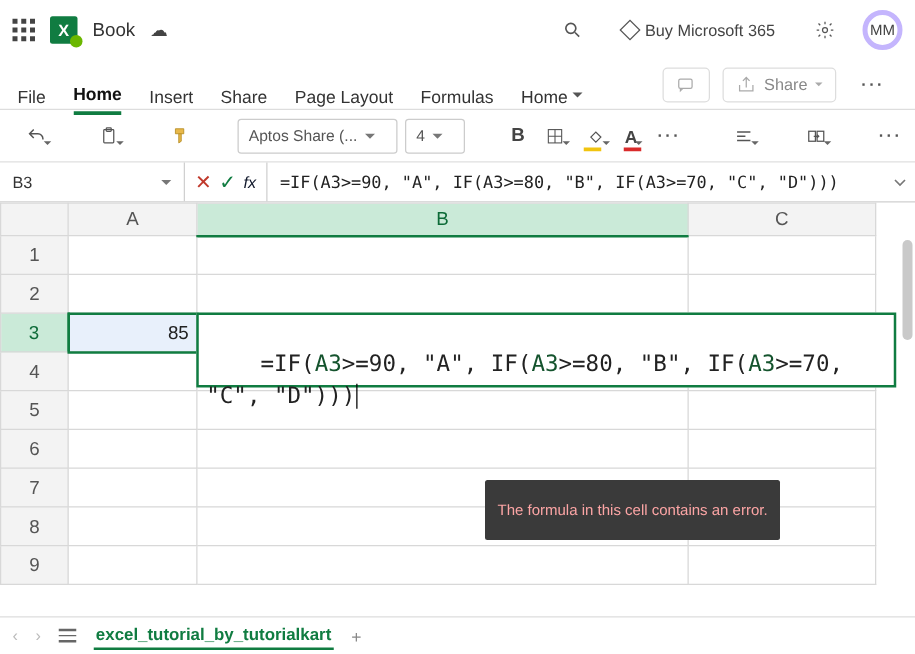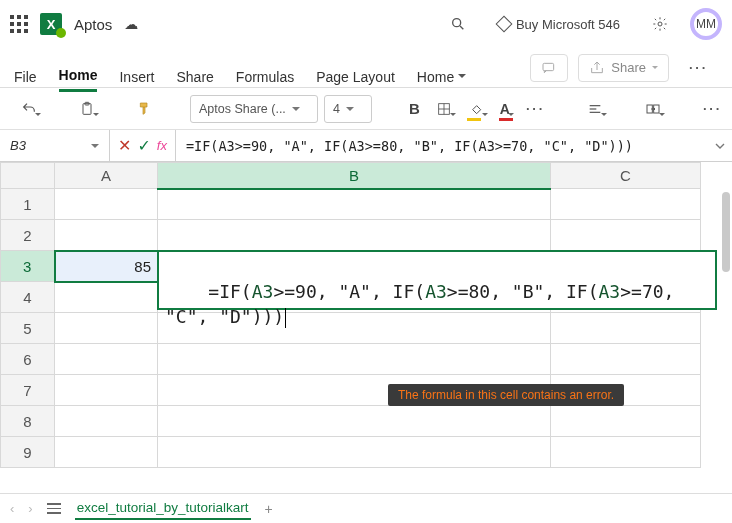--- a/index.html
+++ b/index.html
@@ -112,37 +112,36 @@
   }
   .combo .car { border:4px solid transparent; border-top-color:#777; margin-top:4px;}
   svg.ico { width:16px; height:16px; }
   
   .fx-row {
     height: 32px;
     display:flex; align-items:stretch;
     border-bottom:1px solid #d0d0d0;
   }
   .namebox {
-    width:110px;
+    width:148px;
     display:flex; align-items:center;
     padding:0 10px;
     border-right:1px solid #d0d0d0;
     justify-content:space-between;
     font-size:13px;
-    font-style:italic;
   }
   .namebox .car { border:4px solid transparent; border-top-color:#777; margin-top:4px;}
   .fx-controls {
     display:flex; align-items:center; gap:6px;
     padding:0 8px;
     border-right:1px solid #d0d0d0;
   }
   .fx-x { color:#c0392b; font-size:16px; }
   .fx-chk { color:#107c41; font-size:16px; }
-  .fx-fx { font-style:italic; font-size:13px; color:#ec4899; }
+  .fx-fx { font-style:italic; font-size:13px; color:#0f172a; }
   .fx-input {
     flex:1; display:flex; align-items:center;
     padding:0 10px;
     font-family: Consolas, monospace;
     font-size:13.5px;
     color:#222;
   }
   .fx-expand {
     width:24px; display:flex; align-items:center; justify-content:center;
     color:#666;
@@ -203,22 +202,22 @@
     color:#222;
     white-space:pre-wrap;
   }
   .edit-overlay .kw{ color:#14532d; }
   .edit-overlay .caret-bar{
     display:inline-block;width:1px;height:20px;background:#000;vertical-align:middle;margin-left:1px;
   }
   
   .err-tooltip{
     position:absolute;
-    background:#3a3a3a; color:#f97316;
-    font-size:12px; padding:4px 10px;
+    background:#3a3a3a; color:#fca5a5;
+    font-size:12px; padding:17px 10px;
     border-radius:2px;
     white-space:nowrap;
   }
   
   .vscroll{
     position:absolute; right:2px;
     width:8px; background:#c9c9c9; border-radius:4px;
   }
   
   .footer{
@@ -226,20 +225,21 @@
     height:30px;
     border-top:1px solid #ddd;
     display:flex; align-items:center;
     padding:0 10px; gap:14px;
     color:#555;
   }
   .footer .sheettab{
     font-size:13.5px; color:#107c41;
     border-bottom:2px solid #107c41;
     padding:3px 2px;
+    font-weight:bold;
   }
   .footer .nav{ color:#bbb; }
   .footer .plus{ color:#888; font-size:14px;}
   .ham { display:flex; flex-direction:column; gap:3px;}
   .ham span{ width:14px;height:1.5px;background:#666;display:block;}
 </style>
 </head>
 <body>
 
 <div class="appbar">
@@ -248,49 +248,49 @@
       <span></span>
       <span></span>
       <span></span>
       <span></span>
       <span></span>
       <span></span>
       <span></span>
       <span></span>
   </div>
   <div class="excel-logo">X</div>
-  <div class="filename">Aptos</div>
+  <div class="filename">Book</div>
   <div class="cloud-status">☁</div>
   <div class="spacer"></div>
   <div class="top-btn">
     <svg class="ico" viewBox="0 0 24 24" fill="none" stroke="#555" stroke-width="2">
         <circle cx="10" cy="10" r="6"></circle>
         <line x1="15" y1="15" x2="20" y2="20"></line>
       </svg>
   </div>
   <div class="top-btn">
     <span class="diamond"></span>
-    <span>Buy Microsoft 546</span>
+    <span>Buy Microsoft 365</span>
   </div>
   <div class="top-btn">
     <svg class="ico" viewBox="0 0 24 24" fill="none" stroke="#555" stroke-width="1.5">
         <circle cx="12" cy="12" r="3"></circle>
         <path d="M12 2v3M12 19v3M4.2 4.2l2.1 2.1M17.7 17.7l2.1 2.1M2 12h3M19 12h3M4.2 19.8l2.1-2.1M17.7 6.3l2.1-2.1"></path>
       </svg>
   </div>
   <div class="top-btn round">MM</div>
 </div>
 
 <div class="tabs">
   <div class="tab">File</div>
   <div class="tab active">Home</div>
   <div class="tab">Insert</div>
   <div class="tab">Share</div>
+  <div class="tab">Page Layout</div>
   <div class="tab">Formulas</div>
-  <div class="tab">Page Layout</div>
   <div class="tab with-caret">Home</div>
   <div class="spacer"></div>
   <div class="ribbon-right">
     <div class="pill">
       <svg class="ico" viewBox="0 0 24 24" fill="none" stroke="#aaa" stroke-width="1.5">
           <rect x="3" y="5" width="16" height="11" rx="2"></rect>
           <path d="M8 16l-3 3v-3"></path>
         </svg>
     </div>
     <div class="pill">

